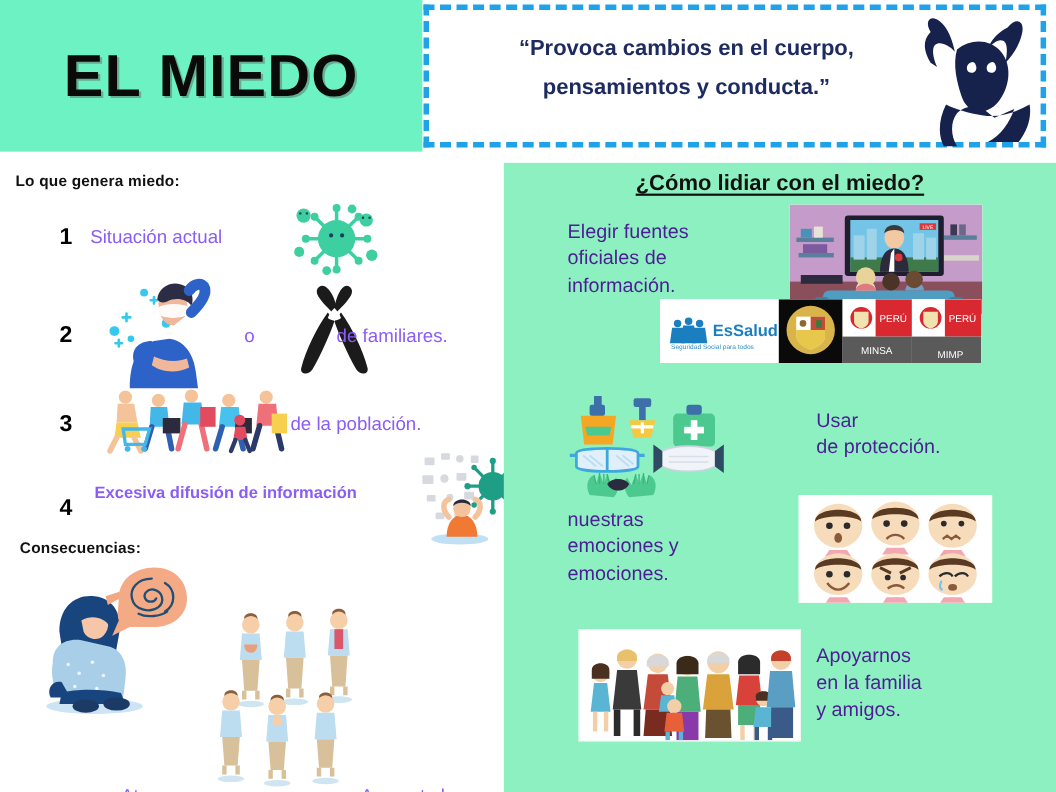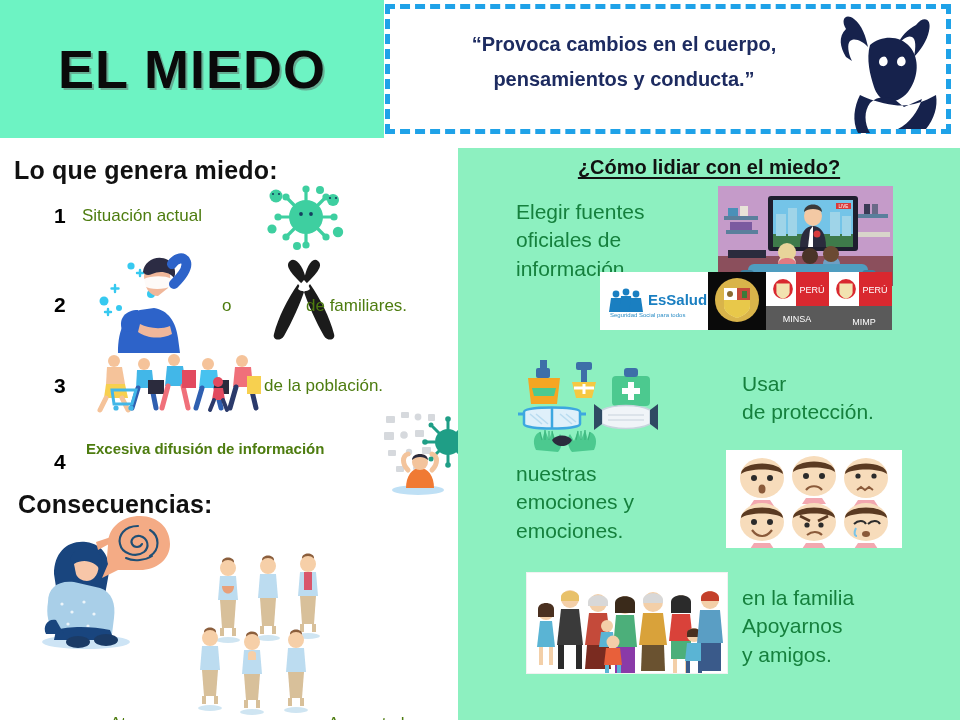--- a/index.html
+++ b/index.html
@@ -31,49 +31,49 @@
     position:absolute;left:24px;top:18px;width:420px;
     text-align:center;color:#1d2b60;font-weight:bold;font-size:20px;
     line-height:1.75;font-family:"Liberation Sans", sans-serif;
   }
   .quote-text .ql2{display:block;}
   .dog-art{position:absolute;right:6px;top:2px;width:110px;height:126px;}
 
   
   .left-col{position:absolute;left:0;top:138px;width:458px;height:582px;background:#fff;}
   .sec-heading{
-    font-size:25px;font-weight:bold;color:#111;letter-spacing:.2px;
+    font-size:14px;font-weight:bold;color:#111;letter-spacing:.2px;
     font-family:"Liberation Sans", sans-serif;
   }
   #h-genera{position:absolute;left:14px;top:18px;}
   #h-consec{position:absolute;left:18px;top:352px;}
 
   .num{
     position:absolute;font-size:21px;font-weight:bold;color:#000;
     font-family:"Liberation Sans", sans-serif;
   }
   .itxt{
-    position:absolute;font-size:17px;color:#4d7c0f;
+    position:absolute;font-size:17px;color:#8b5cf6;
     font-family:"Liberation Sans", sans-serif;white-space:nowrap;
   }
   .itxt-sm{font-size:15px;font-weight:bold;}
 
   
   .right-panel{
     position:absolute;left:458px;top:148px;width:502px;height:572px;
     background:#8df0c0;
   }
   .panel-heading{
     position:absolute;left:0;top:8px;width:502px;text-align:center;
     font-size:20px;font-weight:bold;color:#111;
     text-decoration:underline;text-underline-offset:3px;
     font-family:"Liberation Sans", sans-serif;
   }
   .ptxt{
-    position:absolute;font-size:21px;color:#15803d;line-height:1.35;
+    position:absolute;font-size:18px;color:#4c1d95;line-height:1.35;
     font-family:"Liberation Sans", sans-serif;
   }
   .ptxt .jl{display:block;}
 
   
   .photo{position:absolute;background:#fff;overflow:hidden;}
   svg{display:block;overflow:visible;}
 </style>
 </head>
 <body>
@@ -626,18 +626,18 @@
             <circle cx="13" cy="11" r="9" fill="#f3cfa8"></circle>
             <path d="M4 9 C4 0 22 0 22 9 L22 12 L4 12 Z" fill="#c4402a"></path>
             <path d="M3 21 L23 21 L26 54 L0 54 Z" fill="#5a9ec4"></path>
             <path d="M4 54 L24 54 L24 82 L4 82 Z" fill="#3a5a8a"></path>
           </g>
         </g>
       </svg>
     </div>
 
     <div class="ptxt" style="left:284px;top:436px;width:180px;">
+      <span class="jl">Apoyarnos</span>
       <span class="jl">en  la  familia</span>
-      <span class="jl">Apoyarnos</span>
       <span class="jl">y amigos.</span>
     </div>
   </div>
 </div>
 
 </body></html>

